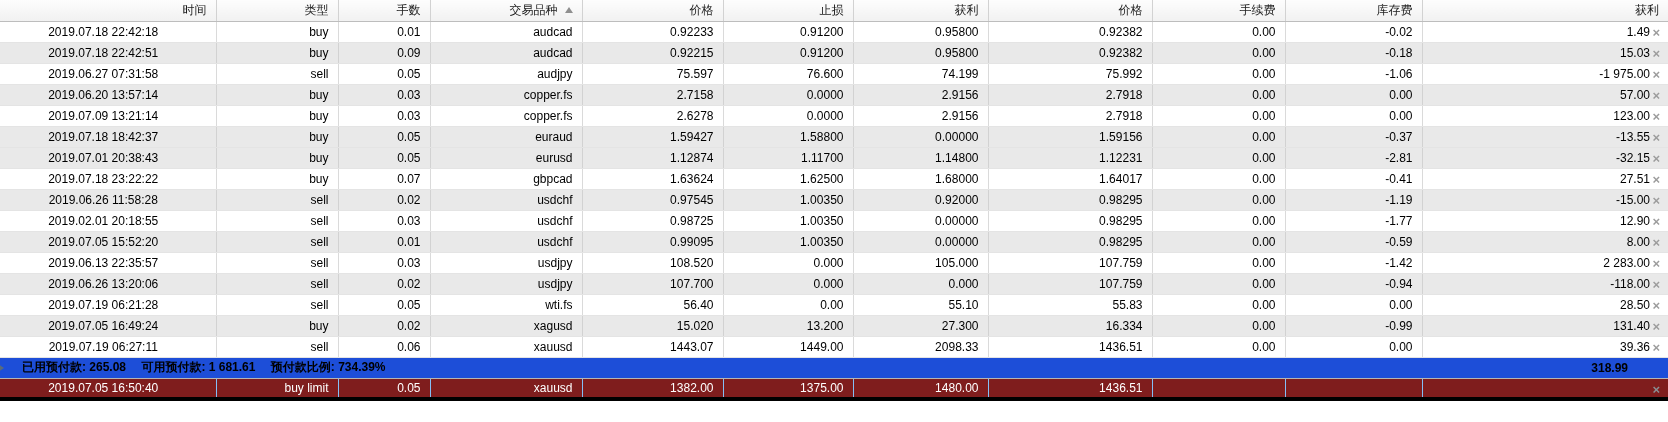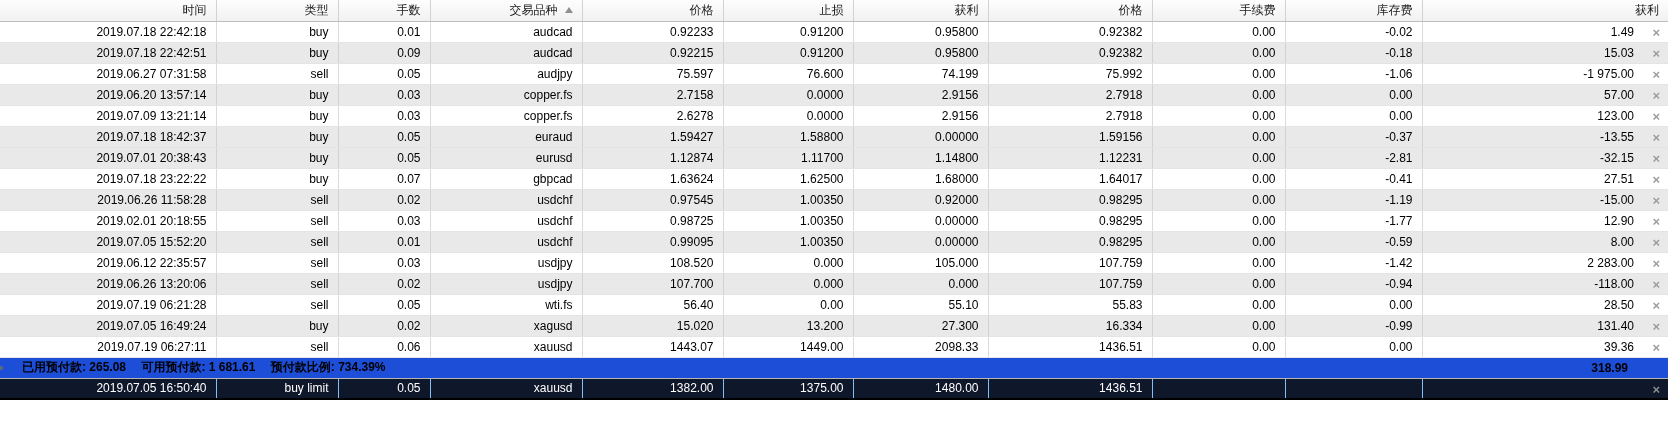--- a/index.html
+++ b/index.html
@@ -19,24 +19,24 @@
     border-bottom:1px solid #bdbdbd; border-left:1px solid #d2d2d2;
     color:#1c1c1c; white-space:nowrap; overflow:hidden;
   }
   th:first-child { border-left:none; }
 
   td {
     height:21px; text-align:right; padding:0 9px 0 0;
     border-left:1px solid #dadada; border-bottom:1px solid #e4e4e4;
     white-space:nowrap; overflow:hidden; position:relative;
   }
-  td:first-child { border-left:none; }
+  td:first-child { border-left:none;text-align:center; }
   tbody tr.alt td { background:#e9e9e9; border-left-color:#d2d2d2; }
 
-  td.c10 { padding-right:34px; }
+  td.c10 { padding-right:18px; }
   .x {
     position:absolute; right:8px; top:0; line-height:21px;
     color:#9c9c9c; font-size:13px; font-weight:bold; cursor:pointer;
   }
 
   .sort {
     display:inline-block; width:0; height:0; margin:0 0 1px 7px;
     border-left:4px solid transparent; border-right:4px solid transparent;
     border-bottom:6px solid #8f8f8f;
   }
@@ -48,22 +48,22 @@
   tr.summary td.sumtext { text-align:left; padding-left:22px; }
   tr.summary td.c10 { padding-right:40px; }
   .marker {
     position:absolute; left:-2px; top:6px; width:0; height:0;
     border-top:4px solid transparent; border-bottom:4px solid transparent;
     border-left:6px solid #5a6b7a;
   }
   .sep { display:inline-block; width:12px; }
 
   tr.selected td {
-    background:#0f172a; color:#fff;
-    border-left:1px solid #85bff5; border-bottom:2px solid #000000;
+    background:#7f1d1d; color:#fff;
+    border-left:1px solid #85bff5; border-bottom:4px solid #000000;
   }
   tr.selected td:first-child { border-left:none; }
   tr.selected .x { color:#8a8f94; }
 </style>
 </head>
 <body>
 
 <table>
   <thead>
     <tr id="header-row">
@@ -218,21 +218,21 @@
         <td class="c3">usdchf</td>
         <td class="c4">0.99095</td>
         <td class="c5">1.00350</td>
         <td class="c6">0.00000</td>
         <td class="c7">0.98295</td>
         <td class="c8">0.00</td>
         <td class="c9">-0.59</td>
         <td class="c10">8.00<span class="x">×</span></td>
       </tr>
       <tr>
-        <td class="c0">2019.06.12 22:35:57</td>
+        <td class="c0">2019.06.13 22:35:57</td>
         <td class="c1">sell</td>
         <td class="c2">0.03</td>
         <td class="c3">usdjpy</td>
         <td class="c4">108.520</td>
         <td class="c5">0.000</td>
         <td class="c6">105.000</td>
         <td class="c7">107.759</td>
         <td class="c8">0.00</td>
         <td class="c9">-1.42</td>
         <td class="c10">2 283.00<span class="x">×</span></td>

